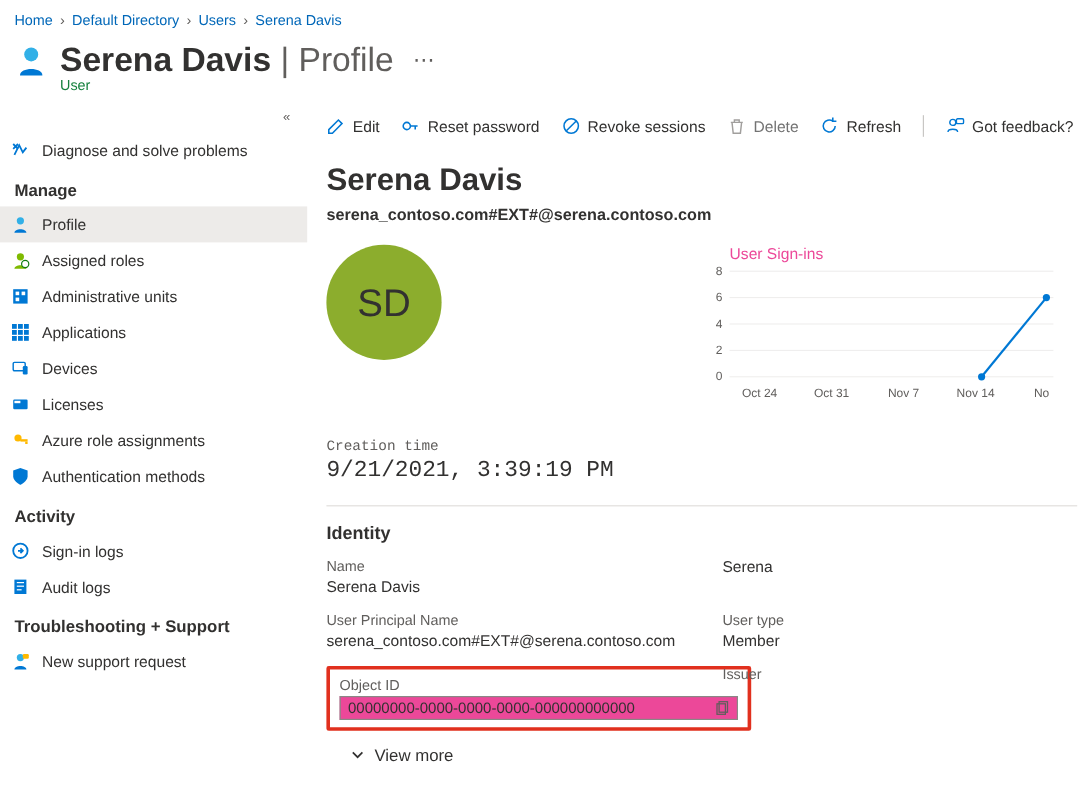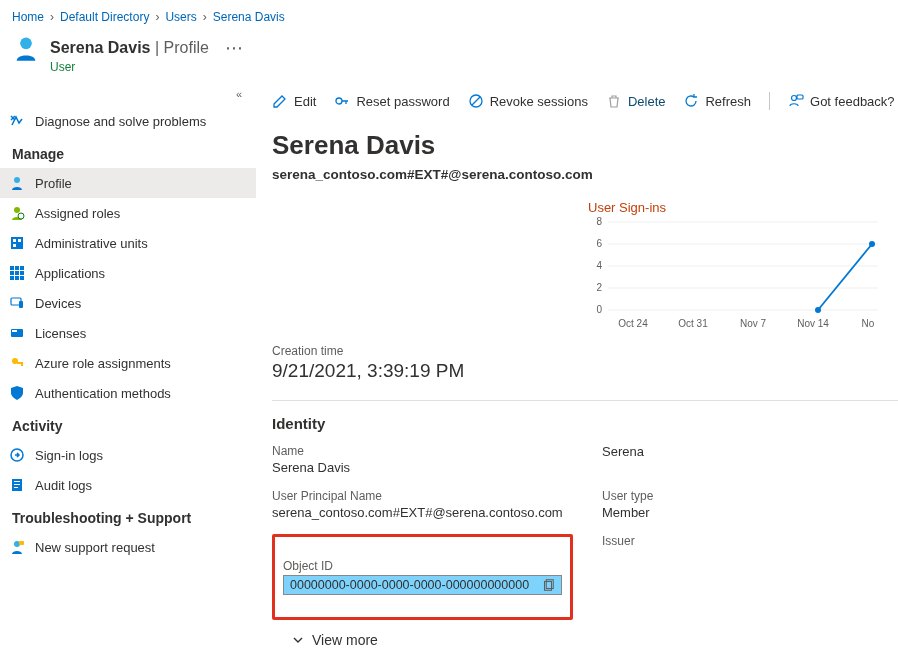--- a/index.html
+++ b/index.html
@@ -4,66 +4,66 @@
 <style>
 * { box-sizing: border-box; margin: 0; padding: 0; }
 body { font-family: "Segoe UI", -apple-system, sans-serif; font-size: 13px; color: #323130; background: #fff; width: 898px; height: 668px; overflow: hidden; position: relative; }
 a { color: #0067b8; text-decoration: none; cursor: pointer; }
 
 .breadcrumb { display: flex; align-items: center; gap: 6px; padding: 10px 12px 6px; font-size: 12px; }
 .breadcrumb .sep { color: #605e5c; }
 
 .header { display: flex; align-items: center; padding: 4px 12px 0; gap: 10px; }
 .user-icon-lg { width: 28px; height: 28px; flex-shrink: 0; }
-.header-title { font-size: 16px; font-weight: 600; color: #323130; }
+.header-title { font-size: 28px; font-weight: 600; color: #323130; }
 .header-title .sub { font-weight: 400; color: #605e5c; }
 .header-sub { font-size: 12px; color: #15803d; padding-left: 50px; margin-top: -2px; }
 .more-dots { color: #605e5c; font-size: 18px; padding: 0 6px; cursor: pointer; }
 
 .blade { display: flex; margin-top: 10px; }
 
 .sidebar { width: 260px; flex-shrink: 0; padding-right: 4px; }
 .collapse { text-align: right; padding: 4px 14px 6px; color: #605e5c; font-size: 11px; cursor: pointer; }
 .side-item { display: flex; align-items: center; gap: 10px; padding: 7px 9px; cursor: pointer; font-size: 13px; }
 .side-item.selected { background: #edebe9; }
 .side-group { font-weight: 600; padding: 10px 12px 6px; font-size: 14px; }
 .side-icon { width: 16px; height: 16px; flex-shrink: 0; display: flex; align-items: center; justify-content: center; }
 
 .main { flex: 1; padding: 0 0 0 12px; overflow: hidden; }
 .toolbar { display: flex; align-items: center; gap: 18px; padding: 8px 0 10px; border-bottom: none; font-size: 13px; }
 .toolbar .btn { display: flex; align-items: center; gap: 6px; cursor: pointer; color: #323130; }
-.toolbar .btn.disabled { color: #0c4a6e; cursor: default; }
+.toolbar .btn.disabled { color: #737373; cursor: default; }
 .toolbar .divider { width: 1px; height: 18px; background: #c8c6c4; }
 .tb-icon { width: 16px; height: 16px; }
 
 h1.profile-name { font-size: 26px; font-weight: 600; margin-top: 10px; }
 .upn { font-weight: 600; font-size: 13.5px; margin-top: 6px; }
 
 .row1 { display: flex; gap: 40px; margin-top: 18px; }
 .avatar { width: 96px; height: 96px; border-radius: 50%; background: #8cad2d; color: #323130; display: flex; align-items: center; justify-content: center; font-size: 32px; font-weight: 400; }
 
 .chart-box { flex: 1; }
-.chart-title { color: #c2410c; font-size: 13px; cursor: pointer; }
+.chart-title { color: #ec4899; font-size: 13px; cursor: pointer; margin-left: 20px; }
 .chart { height: 115px; position: relative; }
 
-.meta { margin-top: 14px; }
+.meta { margin-top: 31px; font-family: Liberation Mono, monospace; }
 .meta-label { font-size: 12px; color: #605e5c; }
 .meta-value { font-size: 19px; margin-top: 2px; }
 
 hr.sep { border: none; border-top: 1px solid #e1dfdd; margin: 18px 0 14px; }
 
 h2.section { font-size: 15px; font-weight: 600; margin-bottom: 12px; }
 
 .grid2 { display: grid; grid-template-columns: 310px 1fr; row-gap: 14px; column-gap: 20px; }
 .field-label { font-size: 12px; color: #605e5c; margin-bottom: 2px; }
 .field-value { font-size: 13px; color: #323130; }
 .field-value a { font-size: 13px; }
 
-.obj-wrap { padding: 22px 8px; border: 3px solid #e1301e; border-radius: 2px; display: inline-block; width: 301px; }
-.obj-field { display: flex; align-items: center; gap: 6px; background: #7dd3fc; border: 1px solid #8a8886; padding: 2px 6px; margin-top: 2px; }
+.obj-wrap { padding: 6px 8px; border: 3px solid #e1301e; border-radius: 2px; display: inline-block; width: 354px; }
+.obj-field { display: flex; align-items: center; gap: 6px; background: #ec4899; border: 1px solid #8a8886; padding: 2px 6px; margin-top: 2px; }
 .obj-input { flex: 1; border: none; background: transparent; font-size: 12.5px; color: #323130; outline: none; }
 .copy-icon { width: 14px; height: 14px; cursor: pointer; color: #605e5c; }
 
 .view-more { display: flex; align-items: center; gap: 8px; margin-top: 12px; cursor: pointer; font-size: 14px; padding-left: 20px; }
 
 svg { display: block; }
 </style>
 </head>
 <body>
 
@@ -282,20 +282,21 @@
             </svg>
           </span>
         <span>Got feedback?</span>
       </div>
     </div>
 
     <h1 class="profile-name">Serena Davis</h1>
     <div class="upn">serena_contoso.com#EXT#@serena.contoso.com</div>
 
     <div class="row1">
+      <div class="avatar">SD</div>
       <div style="flex:1"></div>
       <div class="chart-box" style="width:310px;flex:none">
         <a class="chart-title">User Sign-ins</a>
         <div class="chart">
           <svg viewBox="0 0 290 115" width="290" height="115">
             <g font-size="10" fill="#605e5c">
               <text x="14" y="10" text-anchor="end">8</text>
               <text x="14" y="32" text-anchor="end">6</text>
               <text x="14" y="54" text-anchor="end">4</text>
               <text x="14" y="76" text-anchor="end">2</text>

